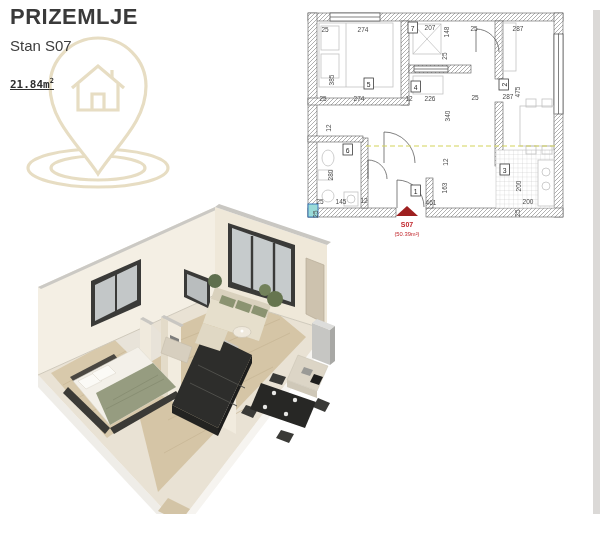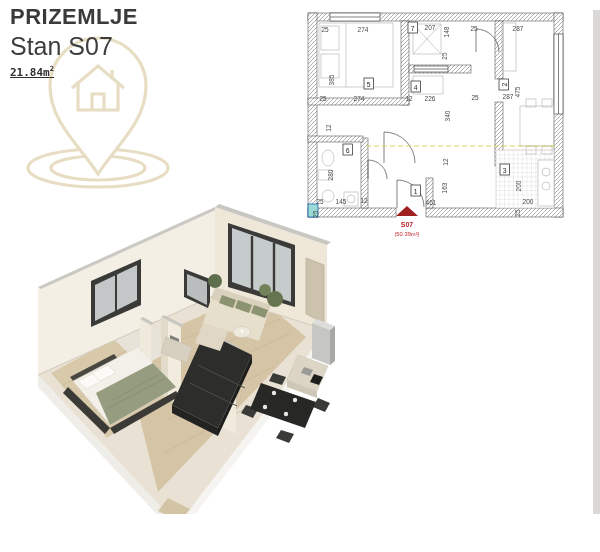--- a/index.html
+++ b/index.html
@@ -1,20 +1,20 @@
 <!DOCTYPE html>
 <html><head>
 <meta charset="utf-8">
 <style>
   html,body{margin:0;padding:0;background:#ffffff;}
   .canvas{position:relative;width:600px;height:514px;background:#ffffff;overflow:hidden;
           font-family:"Liberation Sans",sans-serif;}
   .hdr{position:absolute;left:10px;top:4px;z-index:3;}
   .hdr h1{margin:0;font-size:22px;line-height:26px;font-weight:700;color:#3a3a3a;letter-spacing:.5px;}
-  .hdr h2{margin:4px 0 0 0;font-size:25px;line-height:24px;font-weight:400;color:#3d3d3d;}
+  .hdr h2{margin:4px 0 12px 0;font-size:15px;line-height:24px;font-weight:400;color:#3d3d3d;}
   .hdr .area{display:inline-block;margin-top:7px;font-family:"DejaVu Sans Mono",monospace;
              font-size:11px;font-weight:700;color:#2e2e2e;text-decoration:underline;}
   .hdr .area sup{font-size:7px;}
   .wm{position:absolute;left:20px;top:22px;z-index:1;}
   .plan2d{position:absolute;left:306px;top:10px;z-index:2;}
   .plan3d{position:absolute;left:18px;top:195px;z-index:2;}
   .edge-r{position:absolute;left:593px;top:10px;width:7px;height:542px;background:#dbd9d7;}
   .edge-b{position:absolute;left:0;top:545px;width:600px;height:7px;background:#eae8e6;}
   .dim{font-family:"Liberation Sans",sans-serif;font-size:6.5px;fill:#4a4a4a;}
   .roomnum{font-family:"Liberation Sans",sans-serif;font-size:6.8px;fill:#1f1f1f;}

